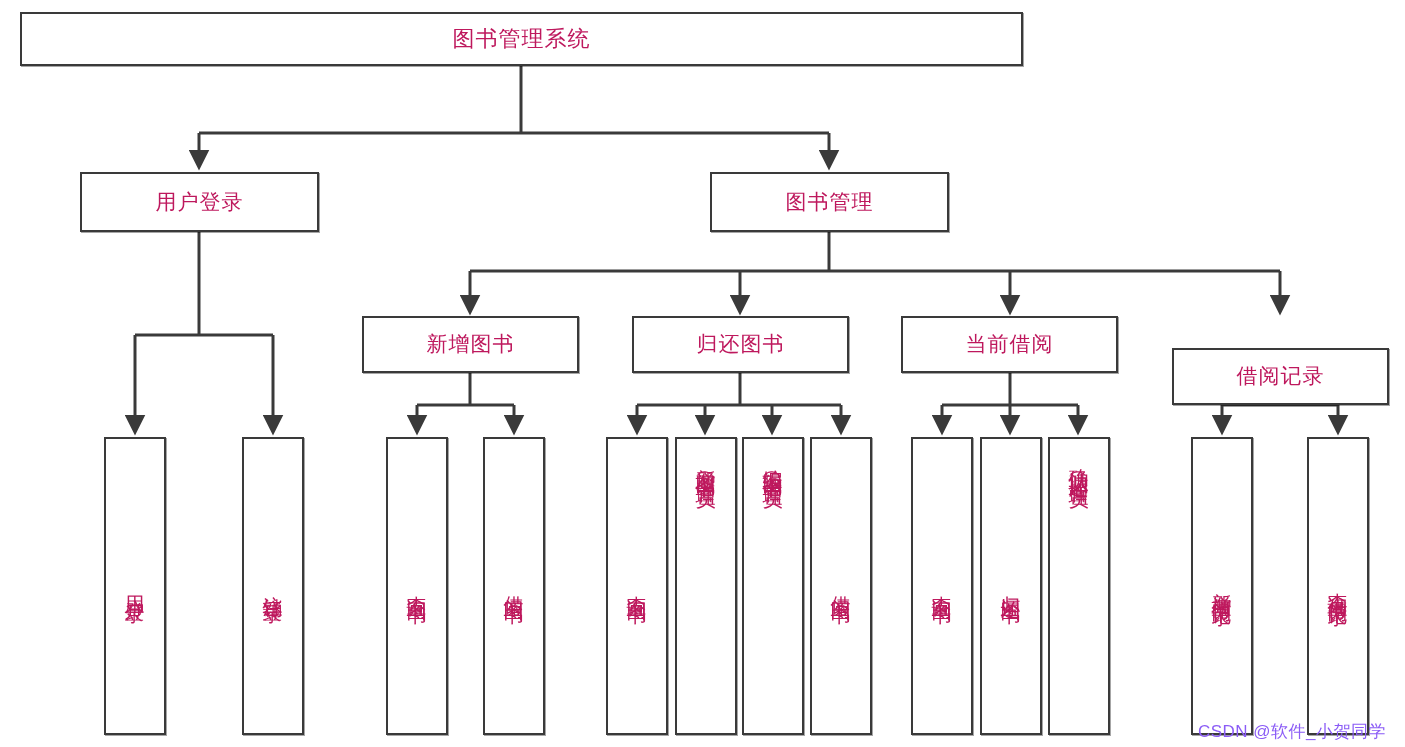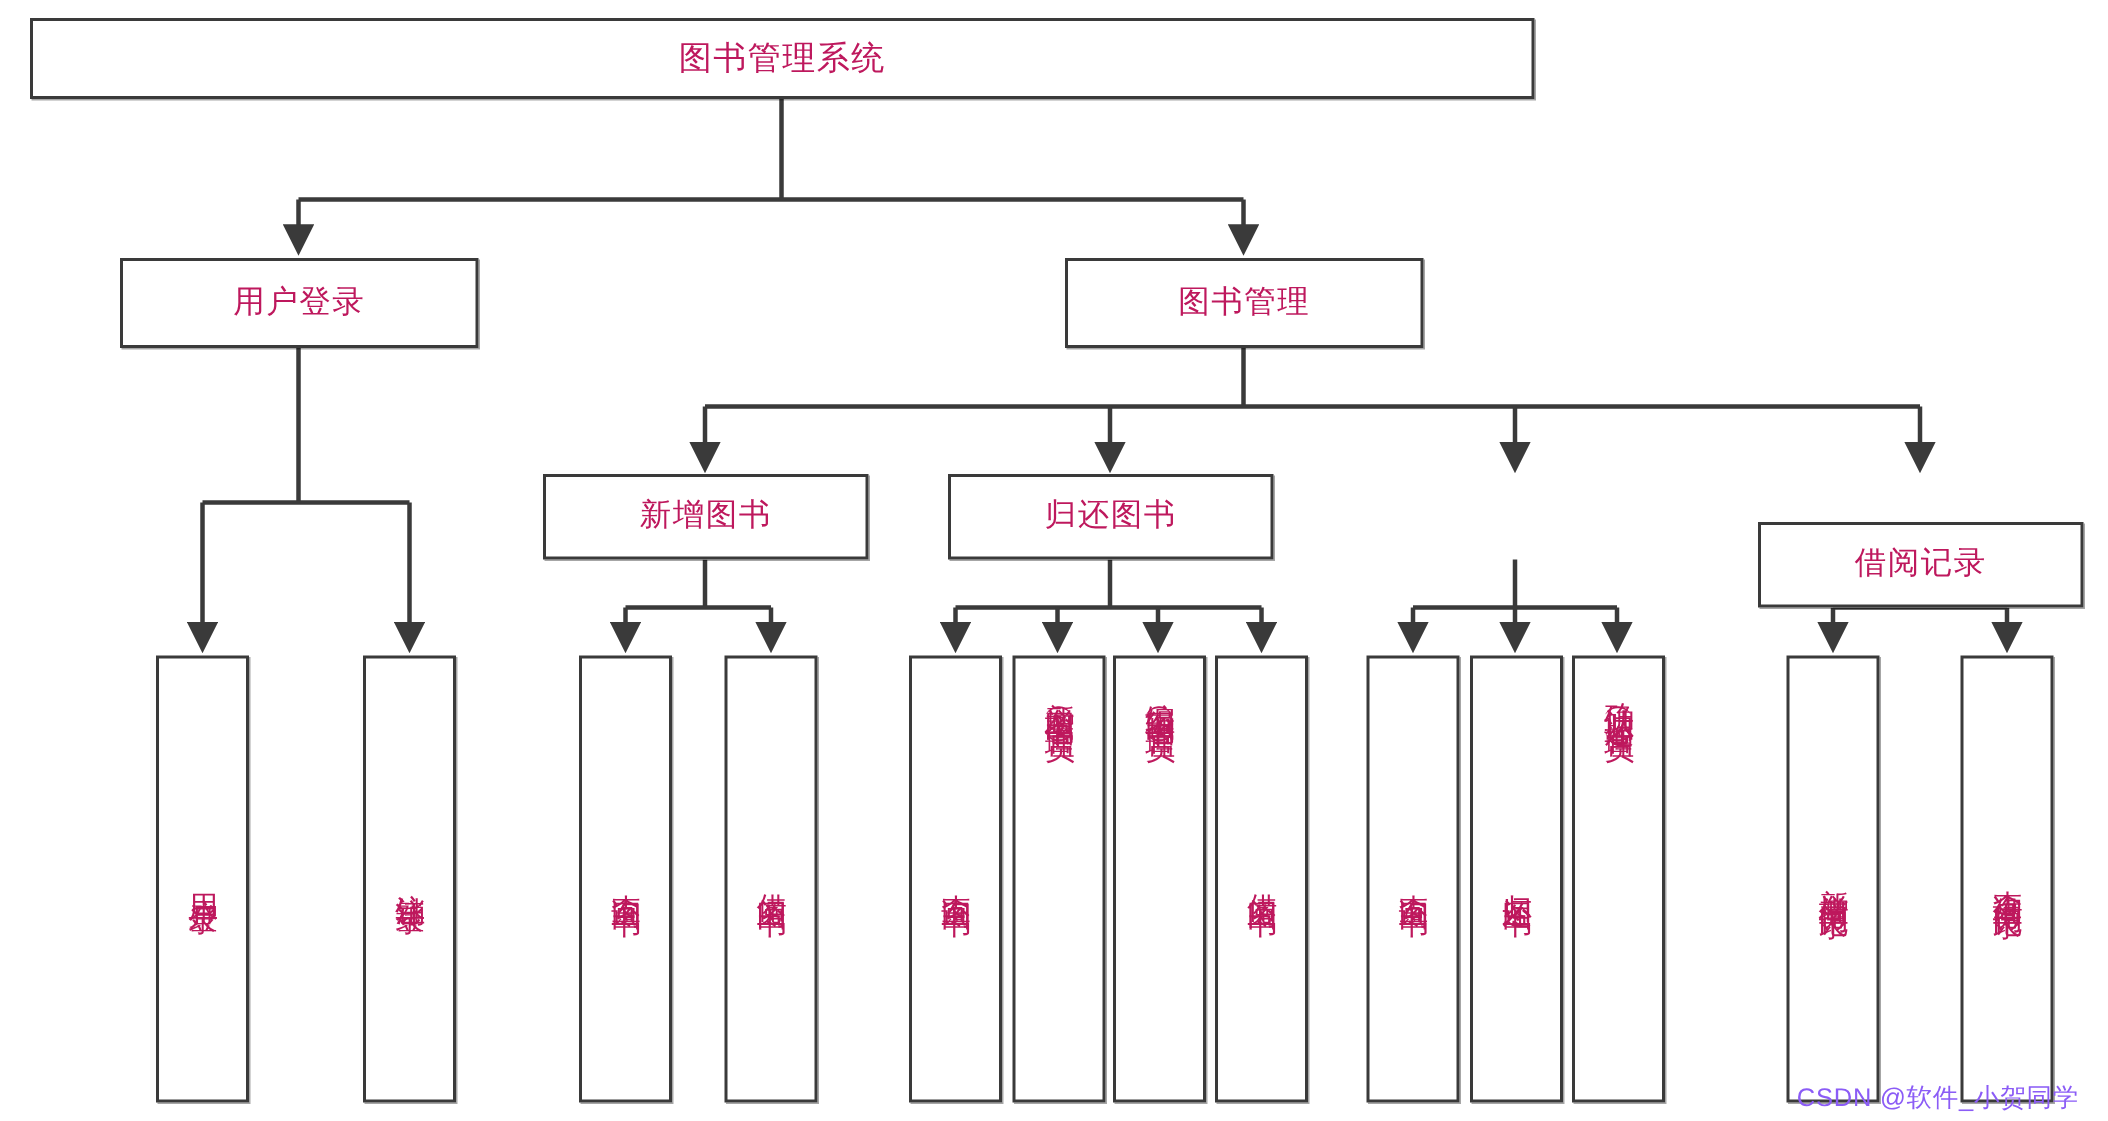--- a/index.html
+++ b/index.html
@@ -132,20 +132,23 @@
   <div class="node" style="left:710px;top:172px;width:239px;height:60px;">
     <span class="lbl">图书管理</span>
   </div>
 
   <div class="node" style="left:362px;top:316px;width:217px;height:57px;">
     <span class="lbl">新增图书</span>
   </div>
   <div class="node" style="left:632px;top:316px;width:217px;height:57px;">
     <span class="lbl">归还图书</span>
   </div>
+  <div class="node" style="left:901px;top:316px;width:217px;height:57px;">
+    <span class="lbl">当前借阅</span>
+  </div>
   <div class="node" style="left:1172px;top:316px;width:217px;height:57px;margin-top:32px;">
     <span class="lbl">借阅记录</span>
   </div>
 
   <div class="node vert mid" style="left:104px;top:437px;width:62px;height:298px;">
     <span class="lbl">用户登录</span>
   </div>
   <div class="node vert mid" style="left:242px;top:437px;width:62px;height:298px;">
     <span class="lbl">注销登录</span>
   </div>

